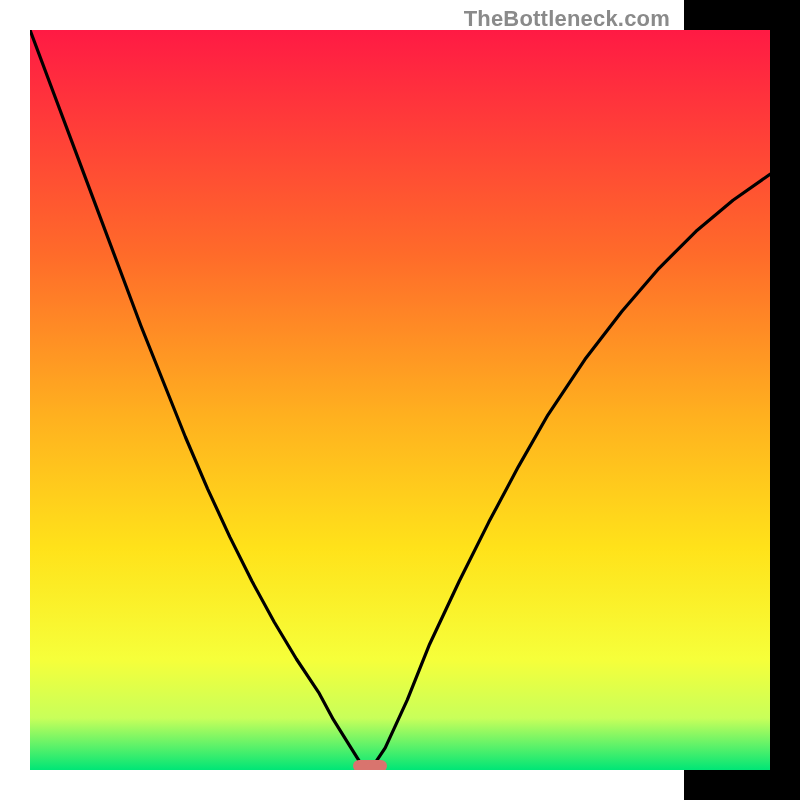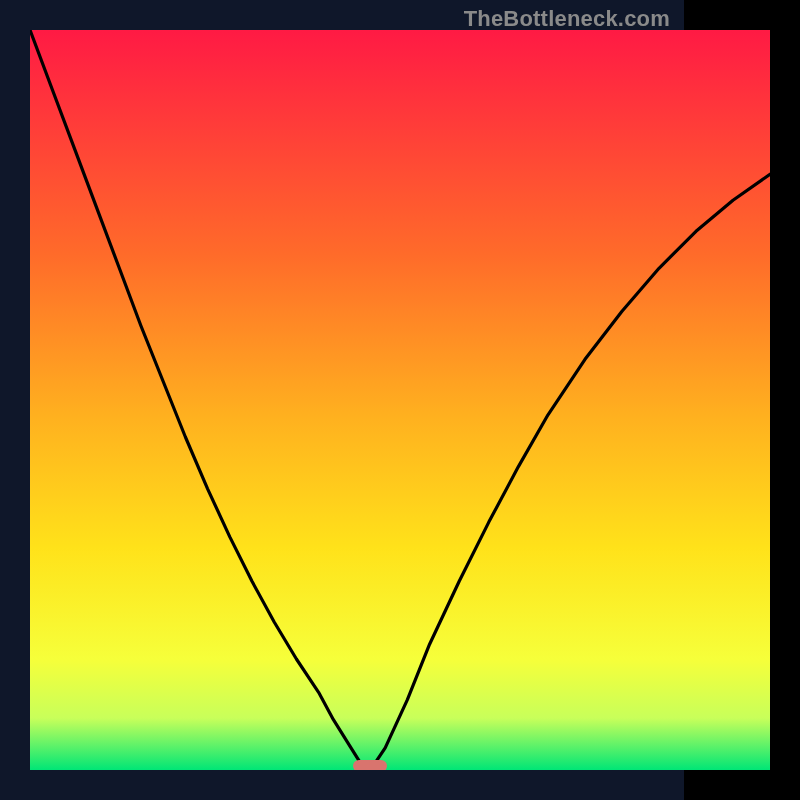--- a/index.html
+++ b/index.html
@@ -9,21 +9,21 @@
     height: 800px;
     background: #000;
     overflow: hidden;
   }
   .frame {
     position: absolute;
     left: 0;
     top: 0;
     width: 684px;
     height: 800px;
-    background: #0f172a;
+    background: #ffffff;
   }
   .plot {
     position: absolute;
     left: 30px;
     top: 30px;
     width: 740px;
     height: 740px;
     overflow: hidden;
   }
   .gradient {

